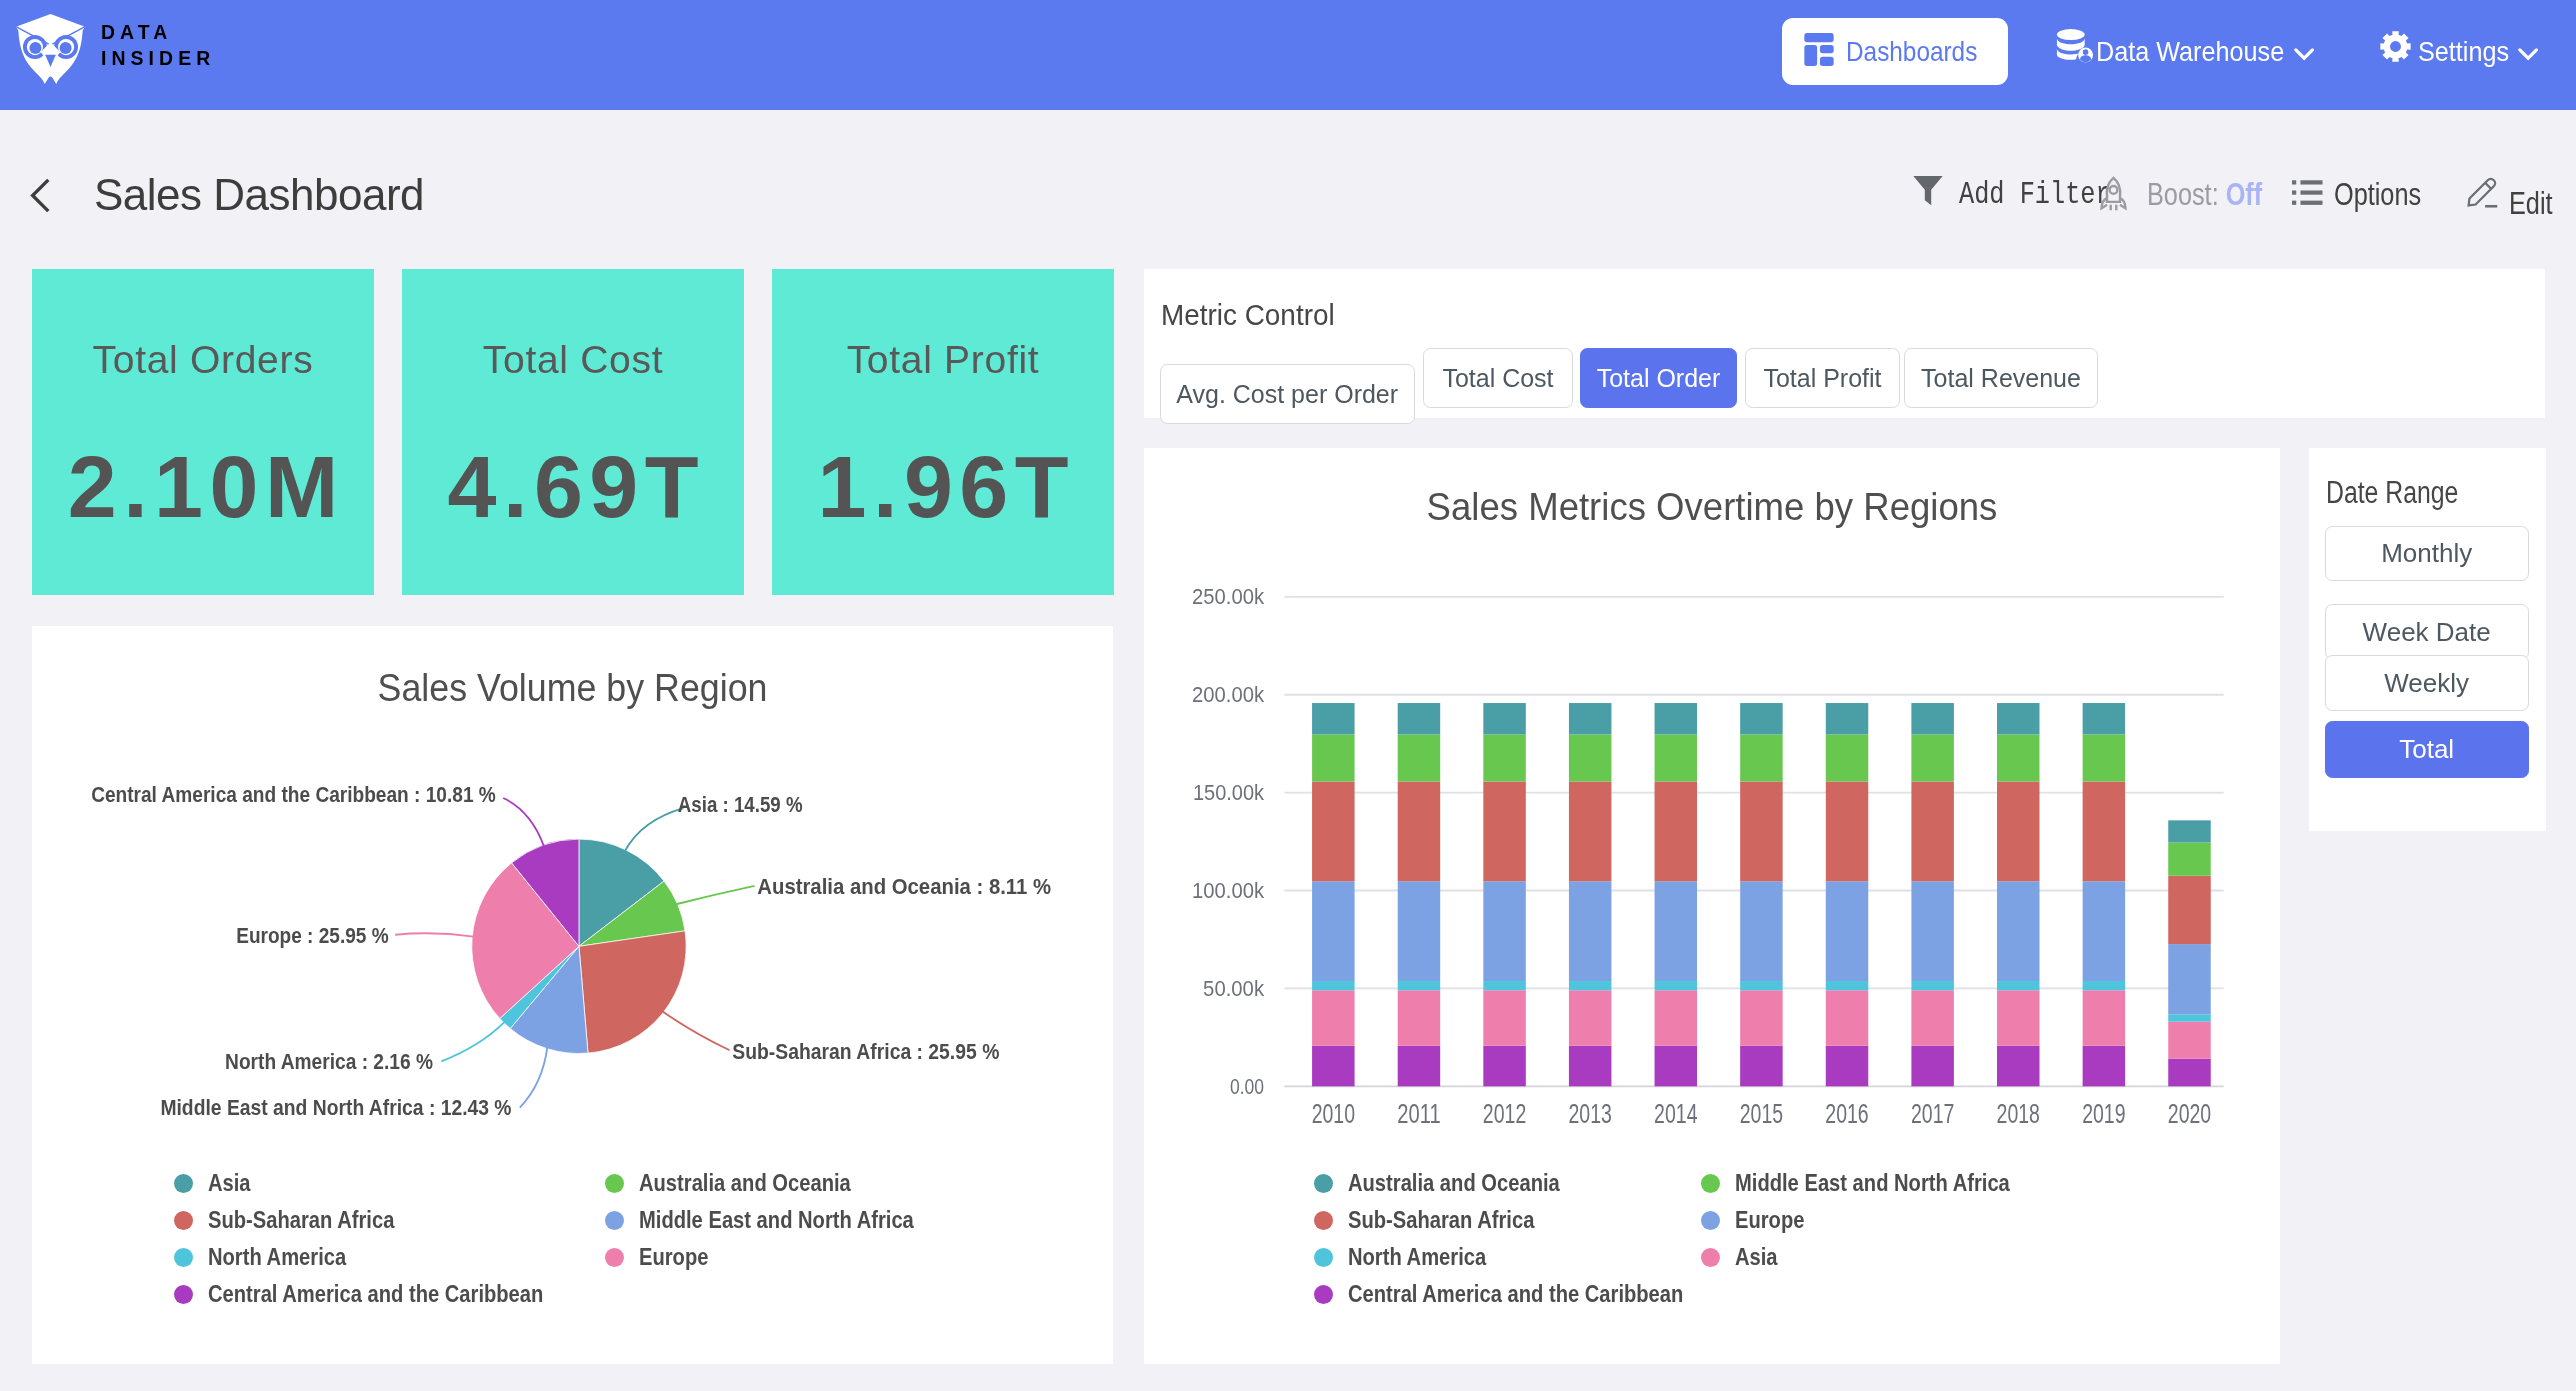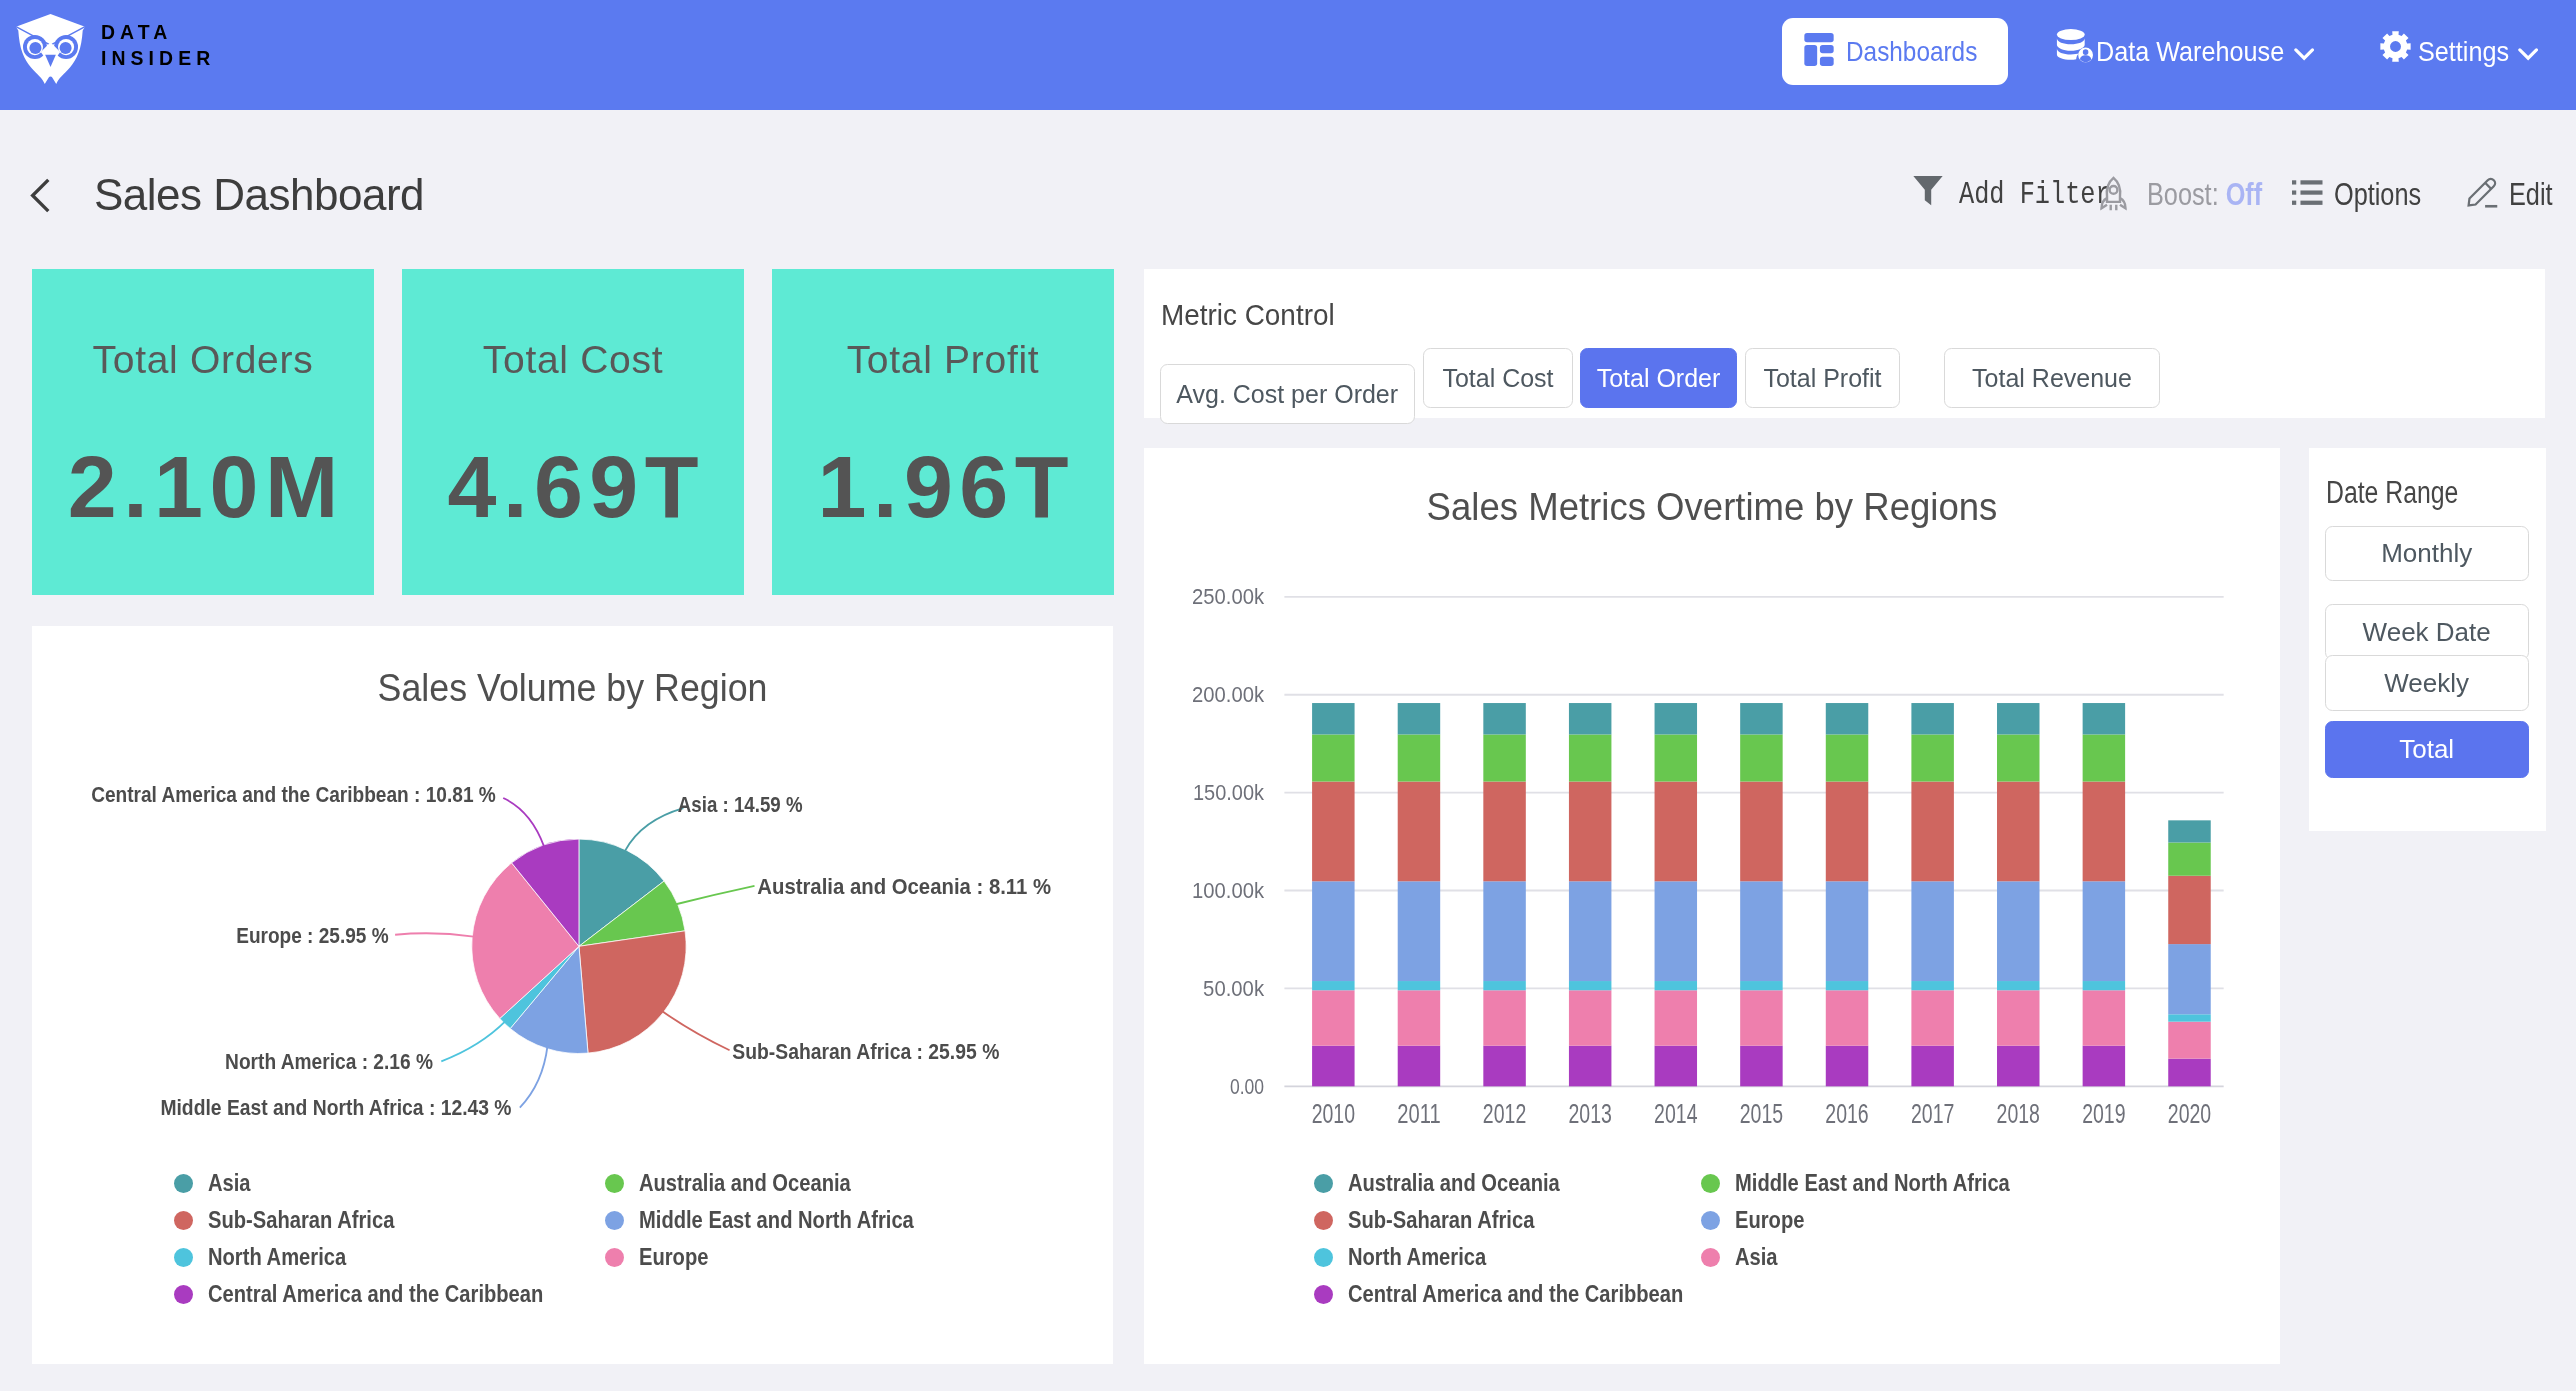--- a/index.html
+++ b/index.html
@@ -115,21 +115,21 @@
   <svg class="abs" style="left:2292px; top:69px;" width="30.5" height="28" viewBox="0 0 36 30">
     <g fill="#6A6F74">
       <rect x="0" y="0" width="5" height="5"></rect>
         <rect x="10" y="0" width="26" height="5"></rect>
       <rect x="0" y="12" width="5" height="5"></rect>
         <rect x="10" y="12" width="26" height="5"></rect>
       <rect x="0" y="24" width="5" height="5"></rect>
         <rect x="10" y="24" width="26" height="5"></rect>
     </g>
   </svg>
-  <div class="tool" style="left:2509px;"><span class="tx">Edit</span></div>
+  <div class="tool" style="left:2509px;margin-top:9px;"><span class="tx">Edit</span></div>
   <svg class="abs" style="left:2465px; top:65px;" width="35" height="33" viewBox="0 0 38 38">
     <g fill="none" stroke="#6A6F74" stroke-width="2.6">
       <path d="M4,27 L25,6 C27,4 30,4 32,6 C34,8 34,11 32,13 L11,34 L3,35 Z"></path>
       <path d="M22,9 L29,16"></path>
       <path d="M22,36 L36,36" stroke-width="3"></path>
     </g>
   </svg>
 </div>
 
 <div class="kpi" style="left:32px;">
@@ -144,21 +144,21 @@
     <div class="t">Total Profit</div>
     <div class="v">1.96T</div>
   </div>
 
 <div id="metric">
   <div class="lbl">Metric Control</div>
   <div class="mbtn" style="left:15.7px; width:255px;margin-top:16px;">Avg. Cost per Order</div>
   <div class="mbtn" style="left:279px; width:150px;">Total Cost</div>
   <div class="mbtn act" style="left:436px; width:157px;">Total Order</div>
   <div class="mbtn" style="left:601px; width:155px;">Total Profit</div>
-  <div class="mbtn" style="left:800px; width:216px;">Total Revenue</div>
+  <div class="mbtn" style="left:760px; width:194px;">Total Revenue</div>
 </div>
 
 <div id="piecard"></div>
 <svg class="abs" style="left:32px; top:626px;" width="1081" height="745" viewBox="0 0 1170 806">
   <text x="585" y="81" font-size="42" fill="#4F4F4F" text-anchor="middle" textLength="422" lengthAdjust="spacingAndGlyphs">Sales Volume by Region</text>
   <path d="M592.0,346.5 L592.0,230.5 A116.0,116.0 0 0 1 684.1,275.9 Z" fill="#4A9EA6" stroke="#fff" stroke-width="0.8"></path>
   <path d="M592.0,346.5 L684.1,275.9 A116.0,116.0 0 0 1 706.8,329.8 Z" fill="#68C74F" stroke="#fff" stroke-width="0.8"></path>
   <path d="M592.0,346.5 L706.8,329.8 A116.0,116.0 0 0 1 601.8,462.1 Z" fill="#CF6660" stroke="#fff" stroke-width="0.8"></path>
   <path d="M592.0,346.5 L601.8,462.1 A116.0,116.0 0 0 1 517.6,435.5 Z" fill="#7DA2E3" stroke="#fff" stroke-width="0.8"></path>
   <path d="M592.0,346.5 L517.6,435.5 A116.0,116.0 0 0 1 506.3,424.6 Z" fill="#4EC4DD" stroke="#fff" stroke-width="0.8"></path>

